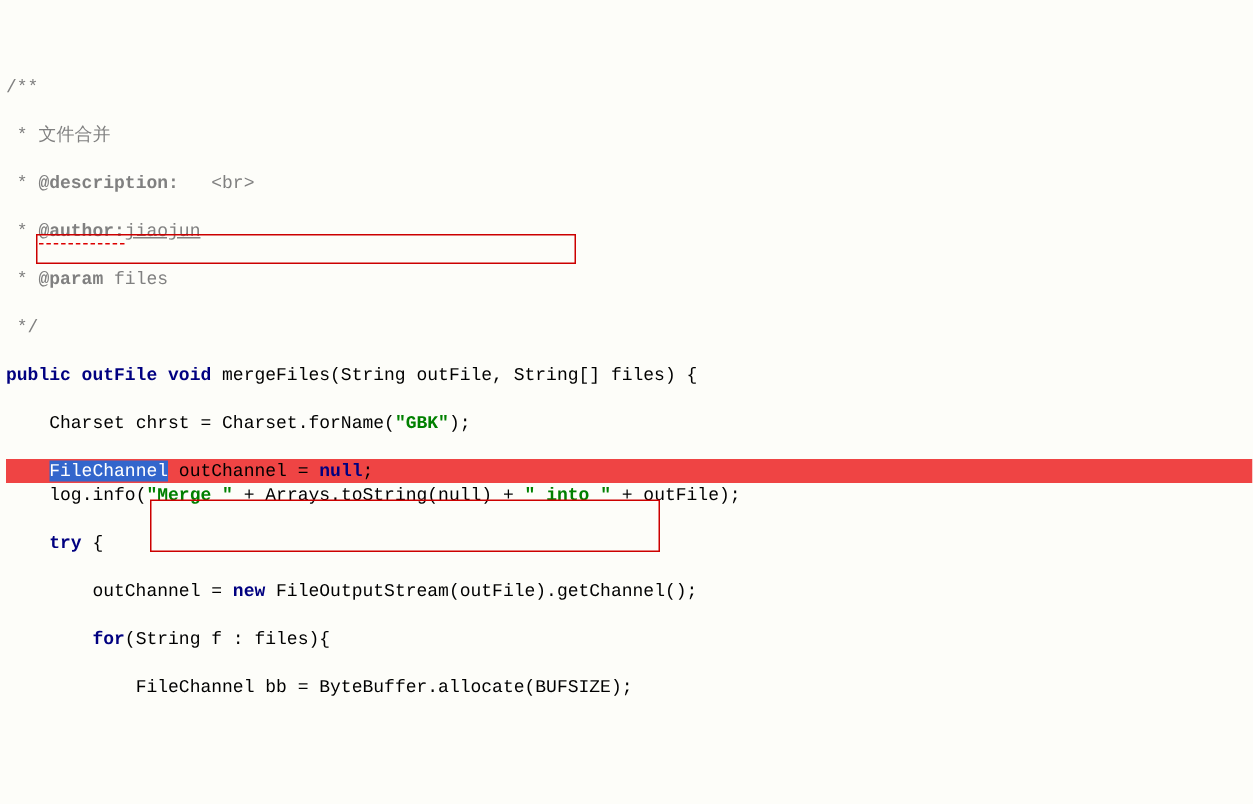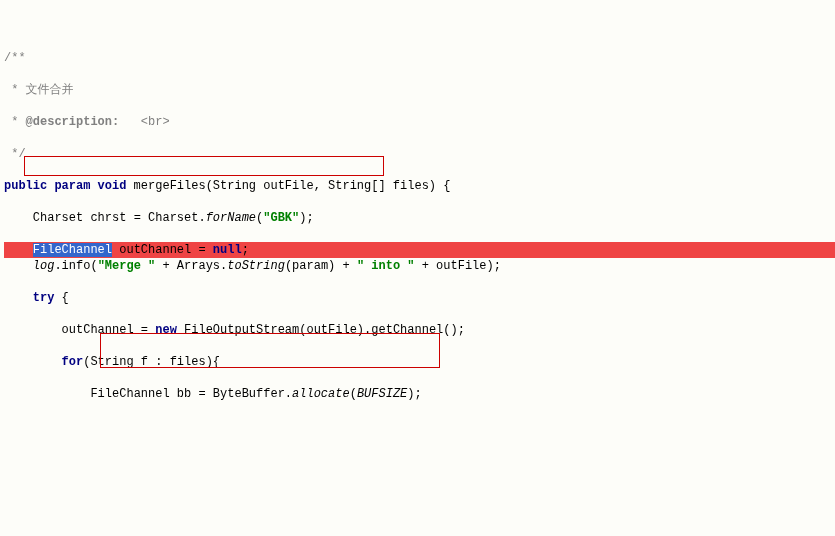--- a/index.html
+++ b/index.html
@@ -16,21 +16,21 @@
   .code-area {
     padding: 2px 0 2px 4px;
   }
   .line {
     display: block;
     min-height: 16px;
   }
   .comment { color: #808080; }
   .keyword { color: #000080; font-weight: bold; }
   .string  { color: #008000; font-weight: bold; }
-  .static-call { font-style: italic; }
+  .static-call { }
   .jd-key  { color: #808080; font-weight: bold; text-align: right; }
   .jd-link { color: #808080; text-decoration: underline; }
   .red-line {
     border-bottom: 1px dashed #d00;
     padding-bottom: 1px;
   }
   .hl-line {
     background: #ef4444;
     display: inline-block;
     width: 100%;
@@ -51,25 +51,27 @@
   #box2 { left: 100px; top: 317px; width: 338px; height: 33px; }
   .container { position: relative; }
 </style>
 </head>
 <body>
 <div class="container">
 <div class="code-area">
 <span class="line"><span class="comment">/**</span></span>
 <span class="line"><span class="comment"> * 文件合并</span></span>
 <span class="line"><span class="comment"> * </span><span class="jd-key">@description:</span><span class="comment">   &lt;br&gt;</span></span>
+<span class="line"><span class="comment"> * </span><span class="jd-key red-line">@author:</span><span class="jd-link">jiaojun</span></span>
+<span class="line"><span class="comment"> * </span><span class="jd-key">@param</span><span class="comment"> files</span></span>
 <span class="line"><span class="comment"> */</span></span>
-<span class="line"><span class="keyword">public param void</span><span> mergeFiles(String outFile, String[] files) {</span></span>
+<span class="line"><span class="keyword">public outFile void</span><span> mergeFiles(String outFile, String[] files) {</span></span>
 <span class="line">    <span>Charset chrst = Charset.</span><span class="static-call">forName</span><span>(</span><span class="string">"GBK"</span><span>);</span></span>
 <span class="line hl-line">    <span class="sel">FileChannel</span><span> outChannel = </span><span class="keyword">null</span><span>;</span></span>
-<span class="line">    <span class="static-call">log</span><span>.info(</span><span class="string">"Merge "</span><span> + Arrays.</span><span class="static-call">toString</span><span>(param) + </span><span class="string">" into "</span><span> + outFile);</span></span>
+<span class="line">    <span class="static-call">log</span><span>.info(</span><span class="string">"Merge "</span><span> + Arrays.</span><span class="static-call">toString</span><span>(null) + </span><span class="string">" into "</span><span> + outFile);</span></span>
 <span class="line">    <span class="keyword">try</span><span> {</span></span>
 <span class="line">        <span>outChannel = </span><span class="keyword">new</span><span> FileOutputStream(outFile).getChannel();</span></span>
 <span class="line">        <span class="keyword">for</span><span>(String f : files){</span></span>
 <span class="line">            <span>FileChannel bb = ByteBuffer.</span><span class="static-call">allocate</span><span>(</span><span class="static-call">BUFSIZE</span><span>);</span></span>
 
 
 
 
 
 

